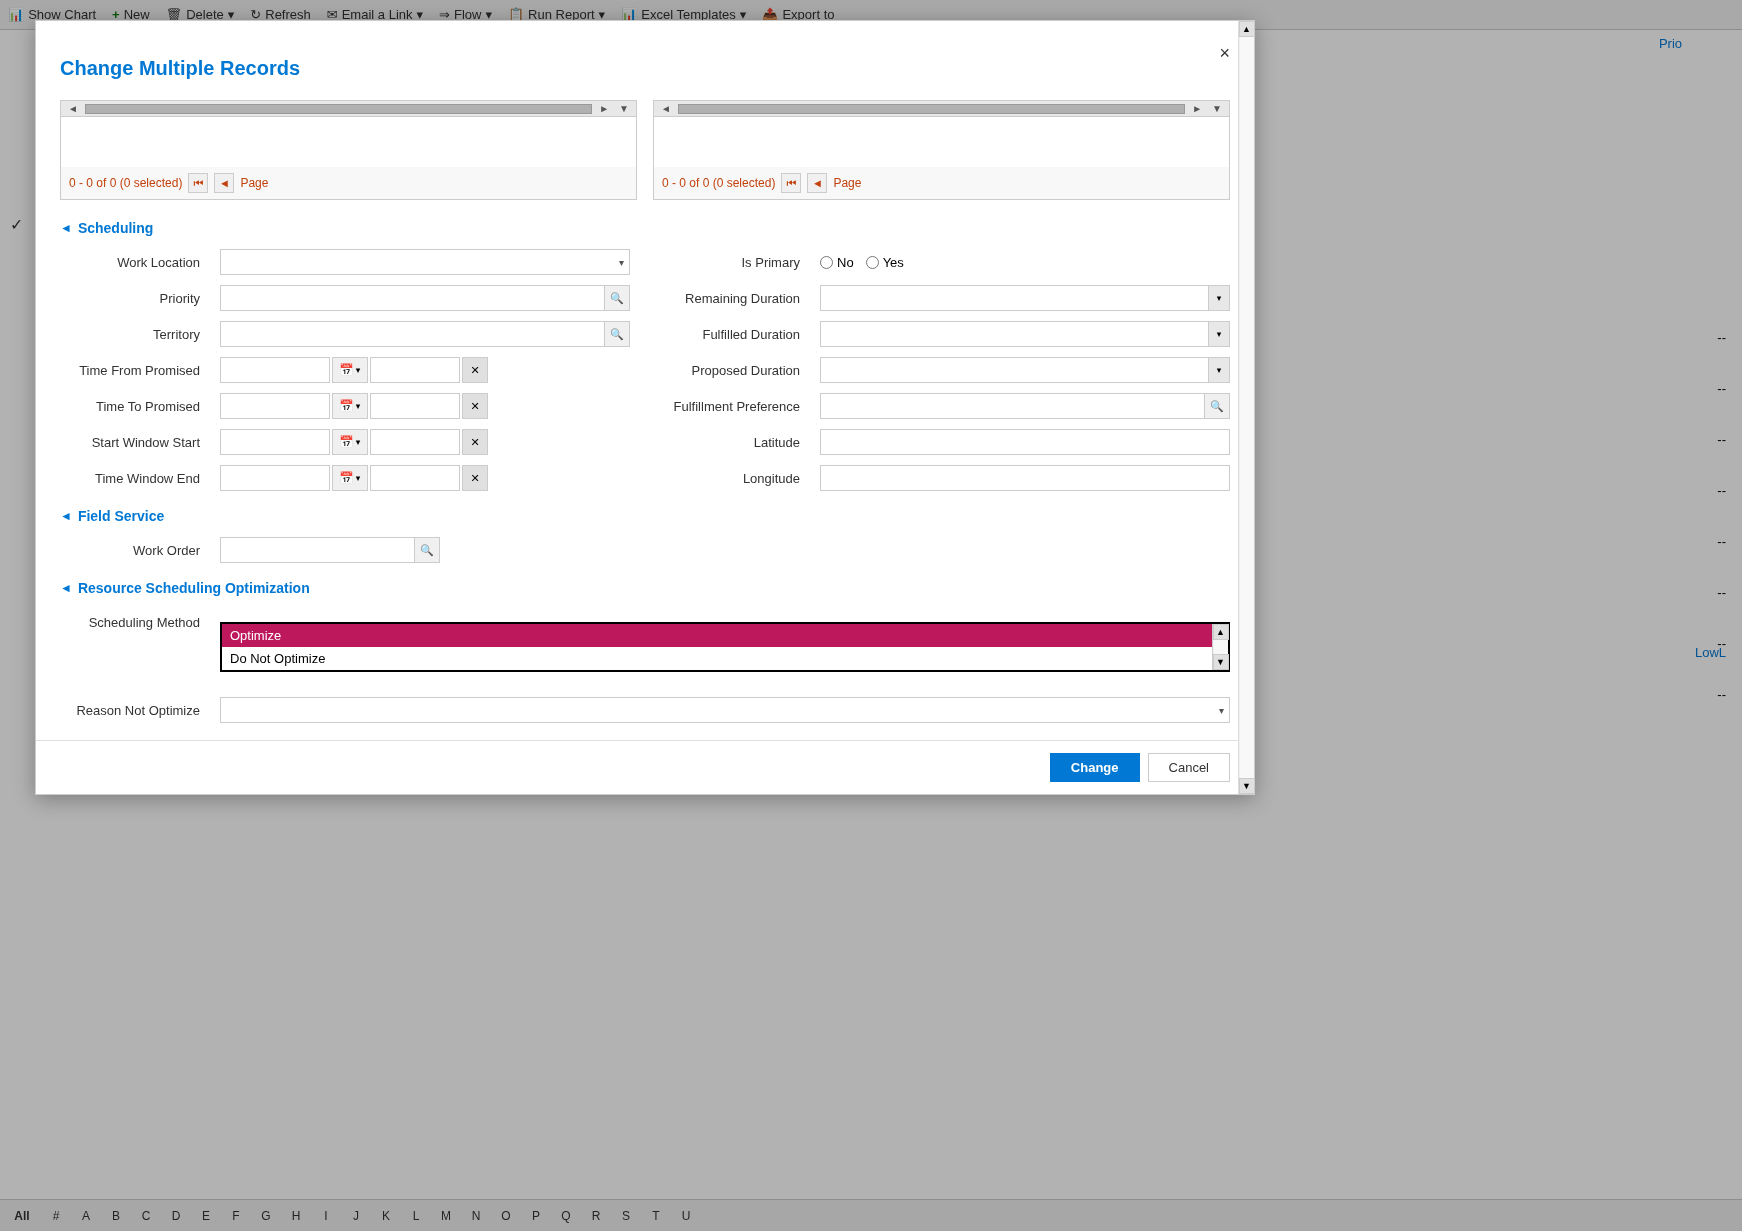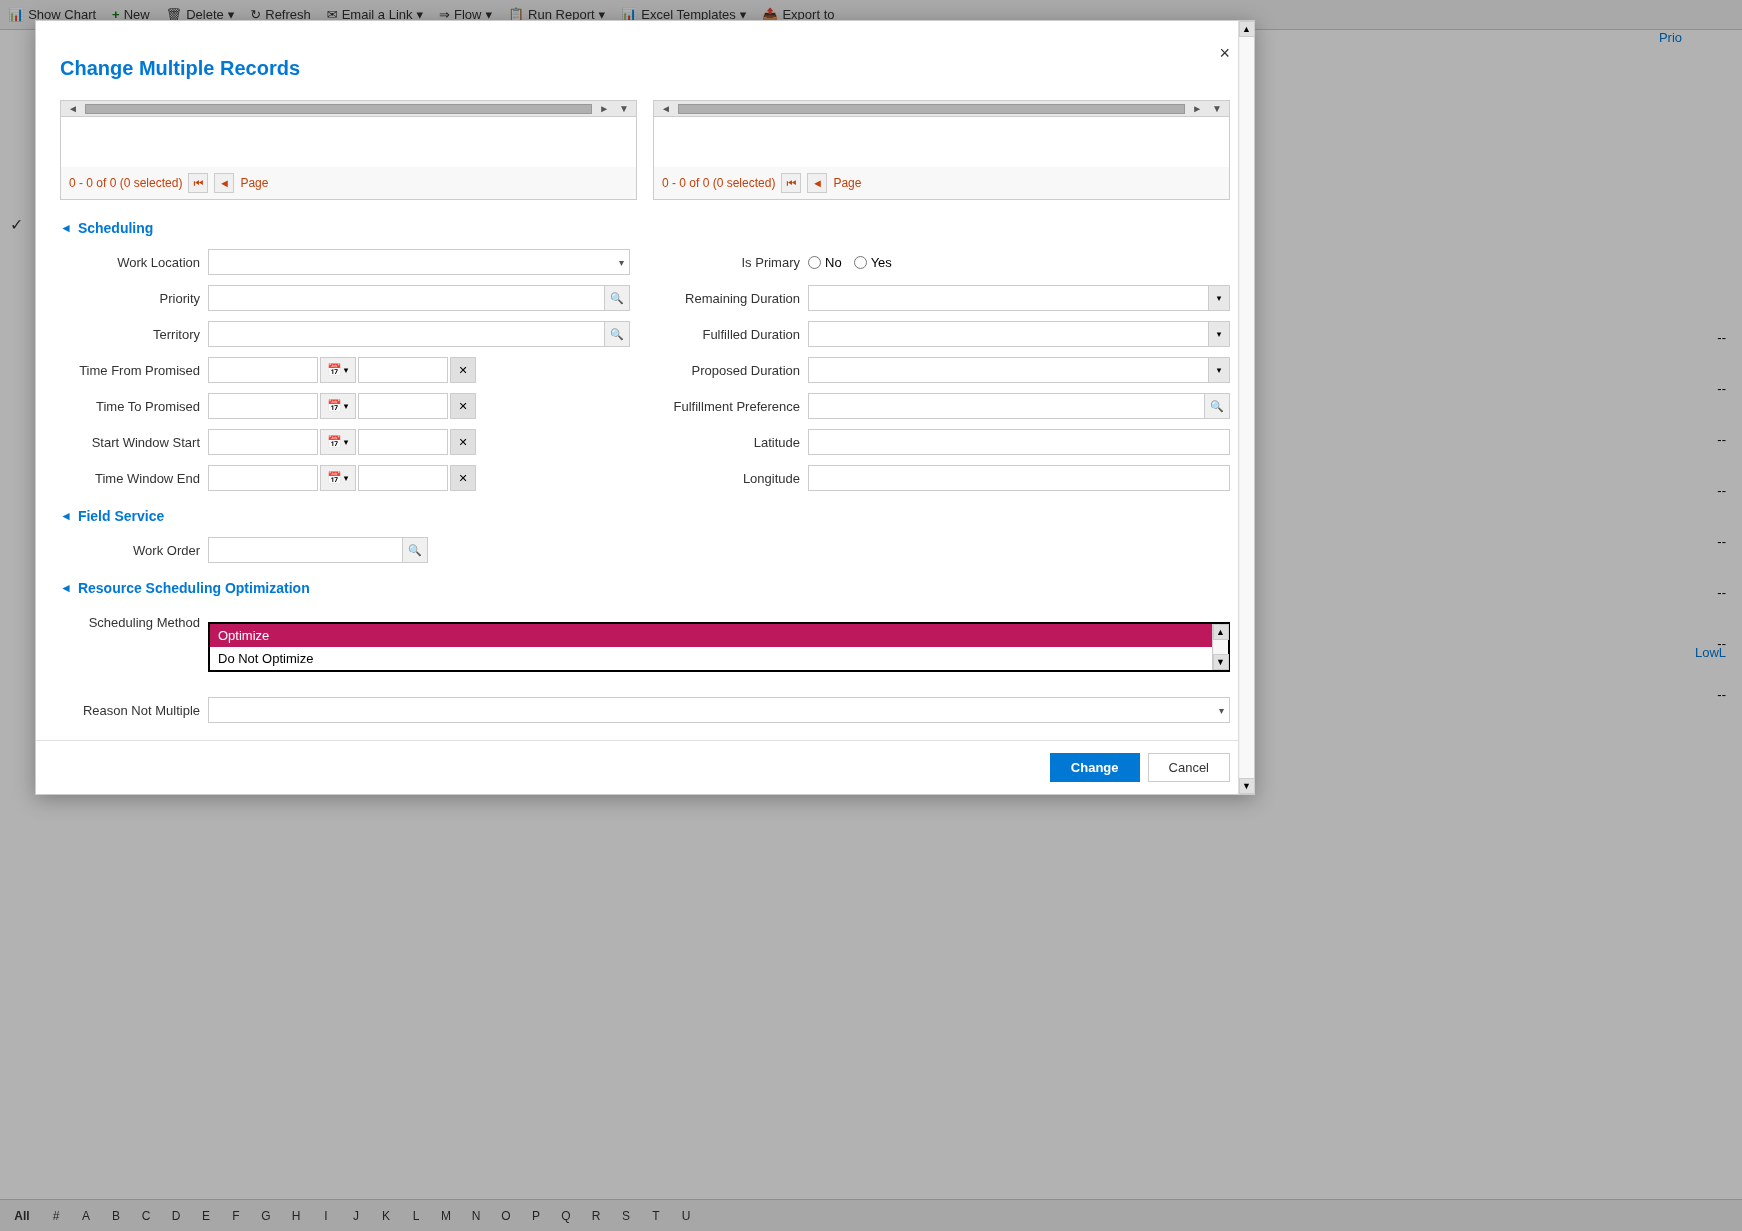--- a/index.html
+++ b/index.html
@@ -188,21 +188,21 @@
     
     .form-grid {
       display: grid;
       grid-template-columns: 1fr 1fr;
       gap: 8px 30px;
       margin-bottom: 8px;
     }
     .form-row {
       display: flex;
       align-items: center;
-      gap: 8px;
+      gap: 20px;
       min-height: 28px;
     }
     .form-label {
       width: 140px;
       min-width: 140px;
       color: #333;
       font-size: 13px;
       text-align: right;
     }
     .form-control {
@@ -528,21 +528,21 @@
     <span>▾</span>
   </div>
   <div class="bg-toolbar-item">
     <span>📤</span>
     <span>Export to</span>
   </div>
 </div>
 
 <div class="bg-list">
   <span class="checkmark">✓</span>
-  <div style="position:absolute;top:0;right:60px;color:#0078d4;font-size:13px;">Prio</div>
+  <div style="position:absolute;top:6px;right:60px;color:#0078d4;font-size:13px;">Prio</div>
 </div>
 
 <div class="bg-dashes">
   <span>--</span>
   <span>--</span>
   <span>--</span>
   <span>--</span>
   <span>--</span>
   <span>--</span>
   <span>--</span>
@@ -820,21 +820,21 @@
               <div class="scroll-up">▲</div>
               <div class="scroll-track"></div>
               <div class="scroll-down">▼</div>
             </div>
           </div>
         </div>
       </div>
     </div>
 
     <div class="form-row" style="margin-top:60px;">
-      <div class="form-label">Reason Not Multiple</div>
+      <div class="form-label">Reason Not Optimize</div>
       <div class="form-control">
         <div class="select-wrapper">
           <select class="dropdown-select">
             <option value=""></option>
           </select>
           <span class="select-arrow">▾</span>
         </div>
       </div>
     </div>
 

